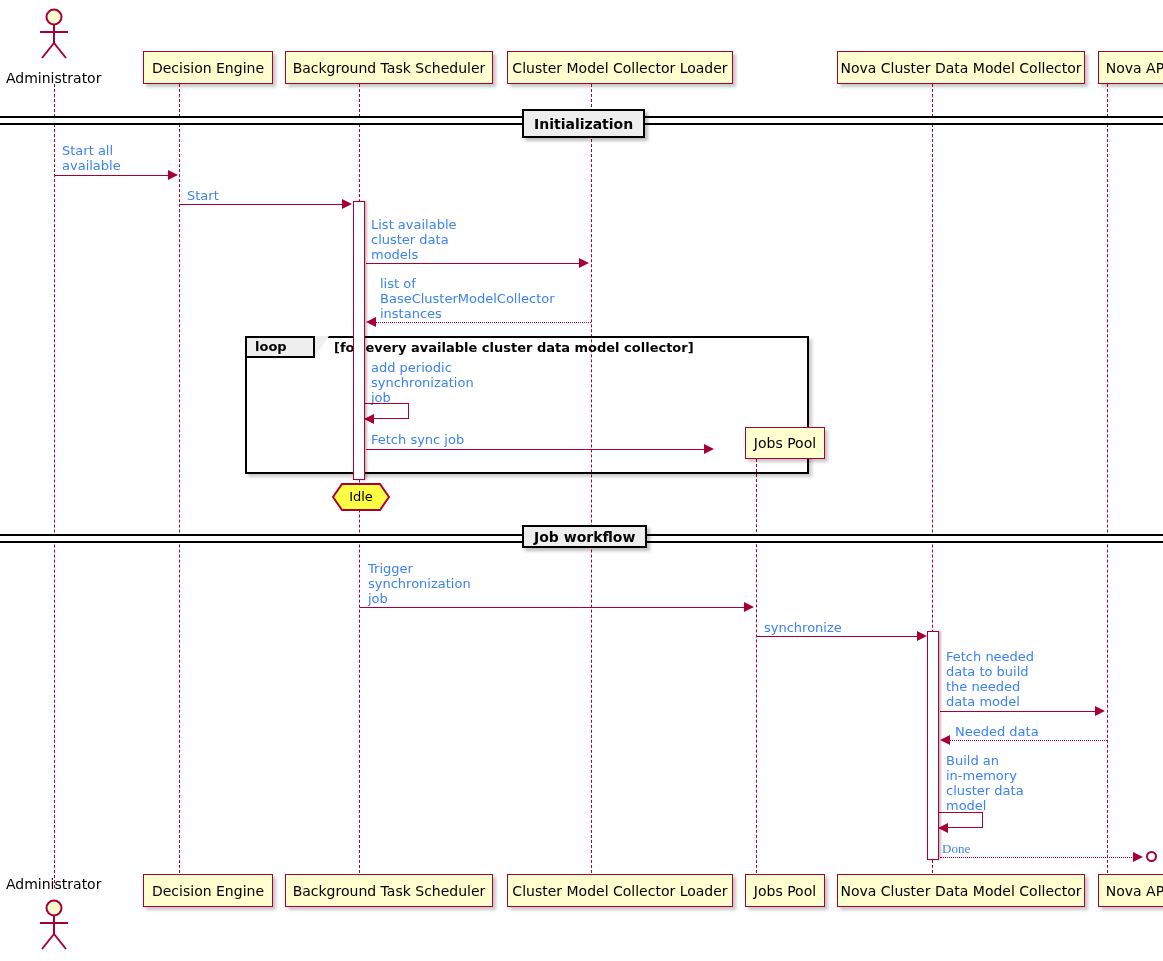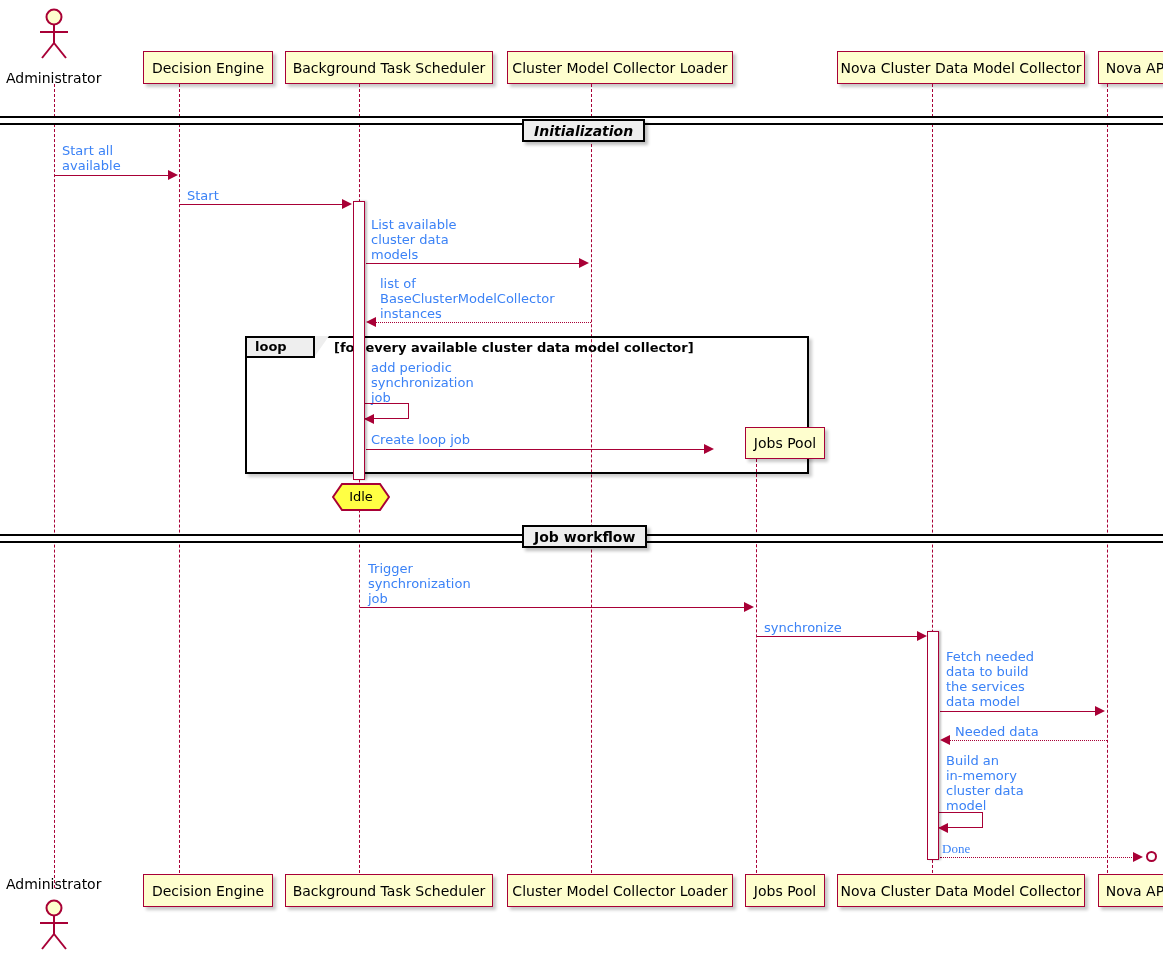--- a/index.html
+++ b/index.html
@@ -218,21 +218,21 @@
 
   <div class="lifeline" style="left:54px;  top:84px;  height:804px;"></div>
   <div class="lifeline" style="left:179px; top:84px;  height:804px;"></div>
   <div class="lifeline" style="left:359px; top:84px;  height:804px;"></div>
   <div class="lifeline" style="left:591px; top:84px;  height:804px;"></div>
   <div class="lifeline" style="left:756px; top:459px; height:429px;"></div>
   <div class="lifeline" style="left:932px; top:84px;  height:804px;"></div>
   <div class="lifeline" style="left:1107px;top:84px;  height:804px;"></div>
 
   <div class="divider-rule" style="top:116px;"></div>
-  <div class="divider-label" style="left:522px; top:119px; height:23px;font-style:italic;">Initialization</div>
+  <div class="divider-label" style="left:522px; top:109px; height:29px;">Initialization</div>
 
   <div class="activation" style="left:353px; top:201px; width:12px; height:279px; z-index:4;"></div>
 
   <div class="activation" style="left:927px; top:631px; width:12px; height:229px; z-index:4;"></div>
 
   <div class="msg-label" style="left:62px; top:143px;">Start all</div>
   <div class="msg-label" style="left:62px; top:158px;">available</div>
   <div class="msg-line" style="left:55px; top:175px; width:115px;"></div>
   <div class="arrow-right" style="left:168px; top:170px;"></div>
 
@@ -256,21 +256,21 @@
   <div class="group-tab" style="left:245px; top:336px; width:70px; height:22px; z-index:3;">loop</div>
   <div class="group-tab-notch" style="left:315px; top:336px; z-index:3;"></div>
   <div class="group-cond" style="left:334px; top:340px; z-index:3;">[for every available cluster data model collector]</div>
 
   <div class="msg-label" style="left:371px; top:360px; z-index:3;">add periodic</div>
   <div class="msg-label" style="left:371px; top:375px; z-index:3;">synchronization</div>
   <div class="msg-label" style="left:371px; top:390px; z-index:3;">job</div>
   <div class="selfmsg" style="left:365px; top:403px; width:44px; height:16px; z-index:3;"></div>
   <div class="arrow-left" style="left:364px; top:414px; z-index:3;"></div>
 
-  <div class="msg-label" style="left:371px; top:432px; z-index:3;">Create loop job</div>
+  <div class="msg-label" style="left:371px; top:432px; z-index:3;">Fetch sync job</div>
   <div class="msg-line" style="left:366px; top:449px; width:339px; z-index:3;"></div>
   <div class="arrow-right" style="left:704px; top:444px; z-index:7;"></div>
 
   <div class="hexnote" style="left:332px; top:483px; z-index:5;">
     <svg width="58" height="28" viewBox="0 0 58 28">
       <polygon points="10,1 48,1 57,14 48,27 10,27 1,14" fill="#FFFF44" stroke="#A80036" stroke-width="2"></polygon>
     </svg>
   </div>
   <div class="hexnote-label" style="left:332px; top:483px; z-index:6;">Idle</div>
 
@@ -282,21 +282,21 @@
   <div class="msg-label" style="left:368px; top:591px;">job</div>
   <div class="msg-line" style="left:360px; top:607px; width:385px;"></div>
   <div class="arrow-right" style="left:744px; top:602px;"></div>
 
   <div class="msg-label" style="left:764px; top:620px;">synchronize</div>
   <div class="msg-line" style="left:757px; top:636px; width:162px;"></div>
   <div class="arrow-right" style="left:917px; top:631px; z-index:5;"></div>
 
   <div class="msg-label" style="left:946px; top:649px;text-align:right;">Fetch needed</div>
   <div class="msg-label" style="left:946px; top:664px;">data to build</div>
-  <div class="msg-label" style="left:946px; top:679px;">the services</div>
+  <div class="msg-label" style="left:946px; top:679px;">the needed</div>
   <div class="msg-label" style="left:946px; top:694px;">data model</div>
   <div class="msg-line" style="left:940px; top:711px; width:156px;"></div>
   <div class="arrow-right" style="left:1095px; top:706px;"></div>
 
   <div class="msg-label" style="left:955px; top:724px;">Needed data</div>
   <div class="msg-line dotted" style="left:950px; top:740px; width:157px;"></div>
   <div class="arrow-left" style="left:940px; top:735px; z-index:5;"></div>
 
   <div class="msg-label" style="left:946px; top:753px;">Build an</div>
   <div class="msg-label" style="left:946px; top:768px;">in-memory</div>

